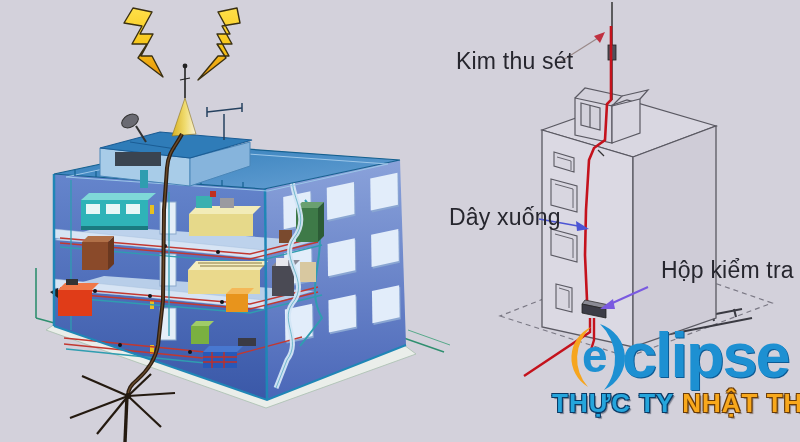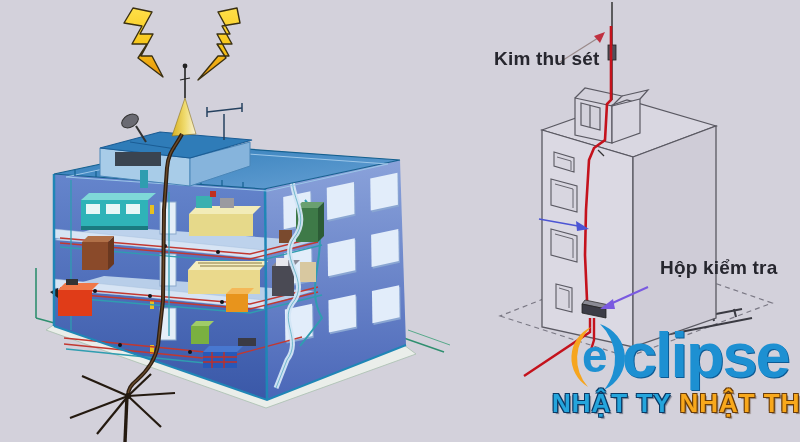--- a/index.html
+++ b/index.html
@@ -2,26 +2,26 @@
 <html><head>
 <meta charset="utf-8">
 <style>
   html,body{margin:0;padding:0;}
   #stage{
     position:relative;width:800px;height:442px;overflow:hidden;
     background:#d3d1db;font-family:"Liberation Sans",sans-serif;
   }
   #scene-svg{position:absolute;left:0;top:0;width:800px;height:442px;}
   .diagram-label{
-    position:absolute;color:#26262e;font-size:19px;font-weight:700;
-    letter-spacing:.2px;white-space:nowrap;z-index:5;margin-left:38px;
+    position:absolute;color:#26262e;font-size:23px;font-weight:400;
+    letter-spacing:.2px;white-space:nowrap;z-index:5;
   }
   #label-kim{left:456px;top:48px;}
   #label-day{left:449px;top:204px;}
-  #label-hop{left:622px;top:257px;}
+  #label-hop{left:661px;top:257px;}
   #label-cuc{left:517px;top:384px;z-index:4;}
   #logo-block{position:absolute;left:538px;top:316px;width:262px;height:110px;z-index:8;}
   #logo-mark{position:absolute;left:0;top:0;width:110px;height:78px;}
   #logo-wordmark{
     position:absolute;left:84px;top:8px;font-size:63px;font-weight:700;
     color:#1d90d2;letter-spacing:-2px;line-height:1;
     text-shadow:1px 1px 0 #0c5a94;
   }
   #company-line{
     position:absolute;left:14px;top:74px;font-size:26px;font-weight:800;
@@ -347,29 +347,30 @@
       <polygon points="605,32 594,36 600,43" fill="#c03040"></polygon>
       <line x1="539" y1="219" x2="578" y2="226" stroke="#4c55d4" stroke-width="1.6"></line>
       <polygon points="589,229 576,221 577,231" fill="#4c55d4"></polygon>
       <line x1="648" y1="287" x2="608" y2="305" stroke="#7a5ae0" stroke-width="2"></line>
       <polygon points="600,309 613,299 615,309" fill="#7a5ae0"></polygon>
     </g>
   </g>
 </svg>
 
 <div class="diagram-label" id="label-kim">Kim thu sét</div>
+<div class="diagram-label" id="label-day">Dây xuống</div>
 <div class="diagram-label" id="label-hop">Hộp kiểm tra</div>
 
 <div id="logo-block">
   <svg id="logo-mark" viewBox="0 0 110 78">
     <path d="M53,11 A34,34 0 0 0 50,71 A46,44 0 0 1 53,11 Z" fill="#f6a51e"></path>
     <path d="M62,8 A38,36 0 0 1 66,74 A52,50 0 0 0 62,8 Z" fill="#1d90d2"></path>
     <text x="44" y="56" font-family="Liberation Sans, sans-serif" font-size="46" font-weight="bold" fill="#1d90d2">e</text>
   </svg>
   <div id="logo-wordmark">clipse</div>
   <div id="company-line">
-    <span class="company-prefix">NHẬT TY</span>
+    <span class="company-prefix">THỰC TY</span>
     <span> </span>
     <span class="company-name">NHẬT THỰC</span>
   </div>
 </div>
 
 </div>
 
 </body></html>

